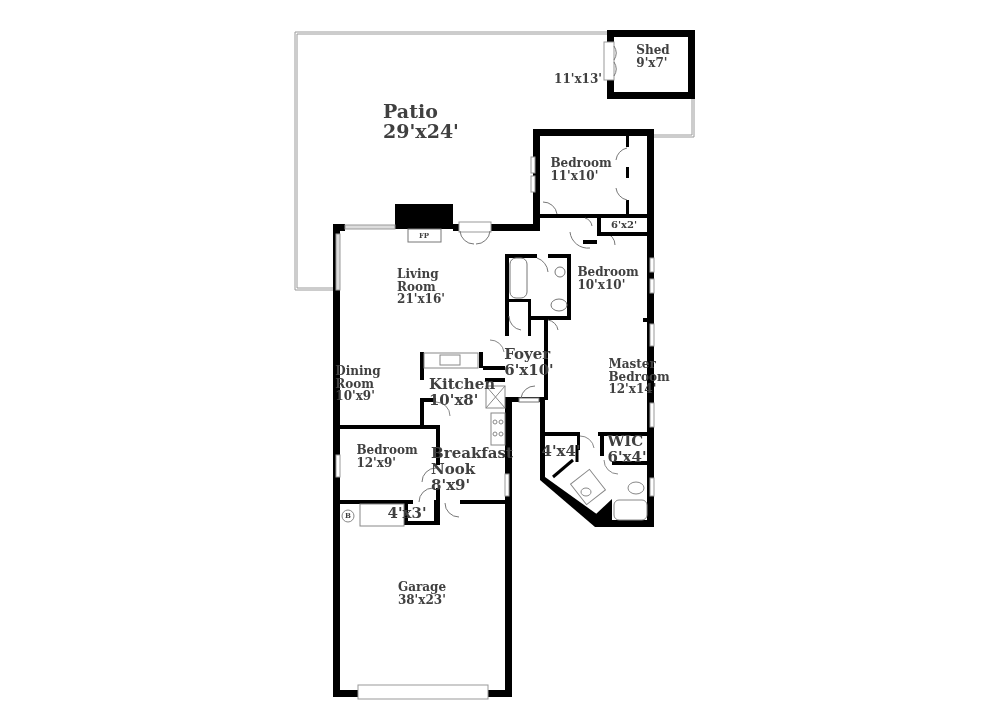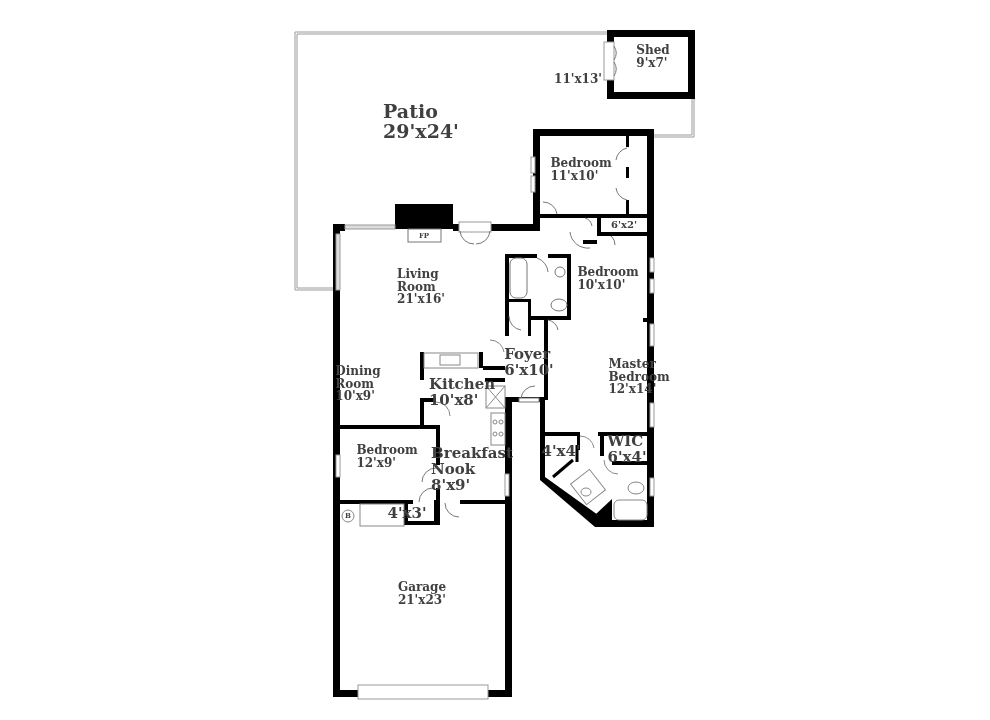--- a/index.html
+++ b/index.html
@@ -255,20 +255,20 @@
 <div class="lbl sm" style="left:472px;top:470px;">
   <span class="n">Breakfast</span>
   <span class="n">Nook</span>
   <span class="d">8'x9'</span>
 </div>
 <div class="lbl sm" style="left:407px;top:514px;">
   <span class="d">4'x3'</span>
 </div>
 <div class="lbl md" style="left:422px;top:594px;">
   <span class="n">Garage</span>
-  <span class="d">21'x23'</span>
+  <span class="d">38'x23'</span>
 </div>
 <div class="lbl tiny" style="left:424px;top:236px;">
   <span>FP</span>
 </div>
 <div class="lbl tiny" style="left:348px;top:516px;">
   <span>B</span>
 </div>
 
 </body></html>

